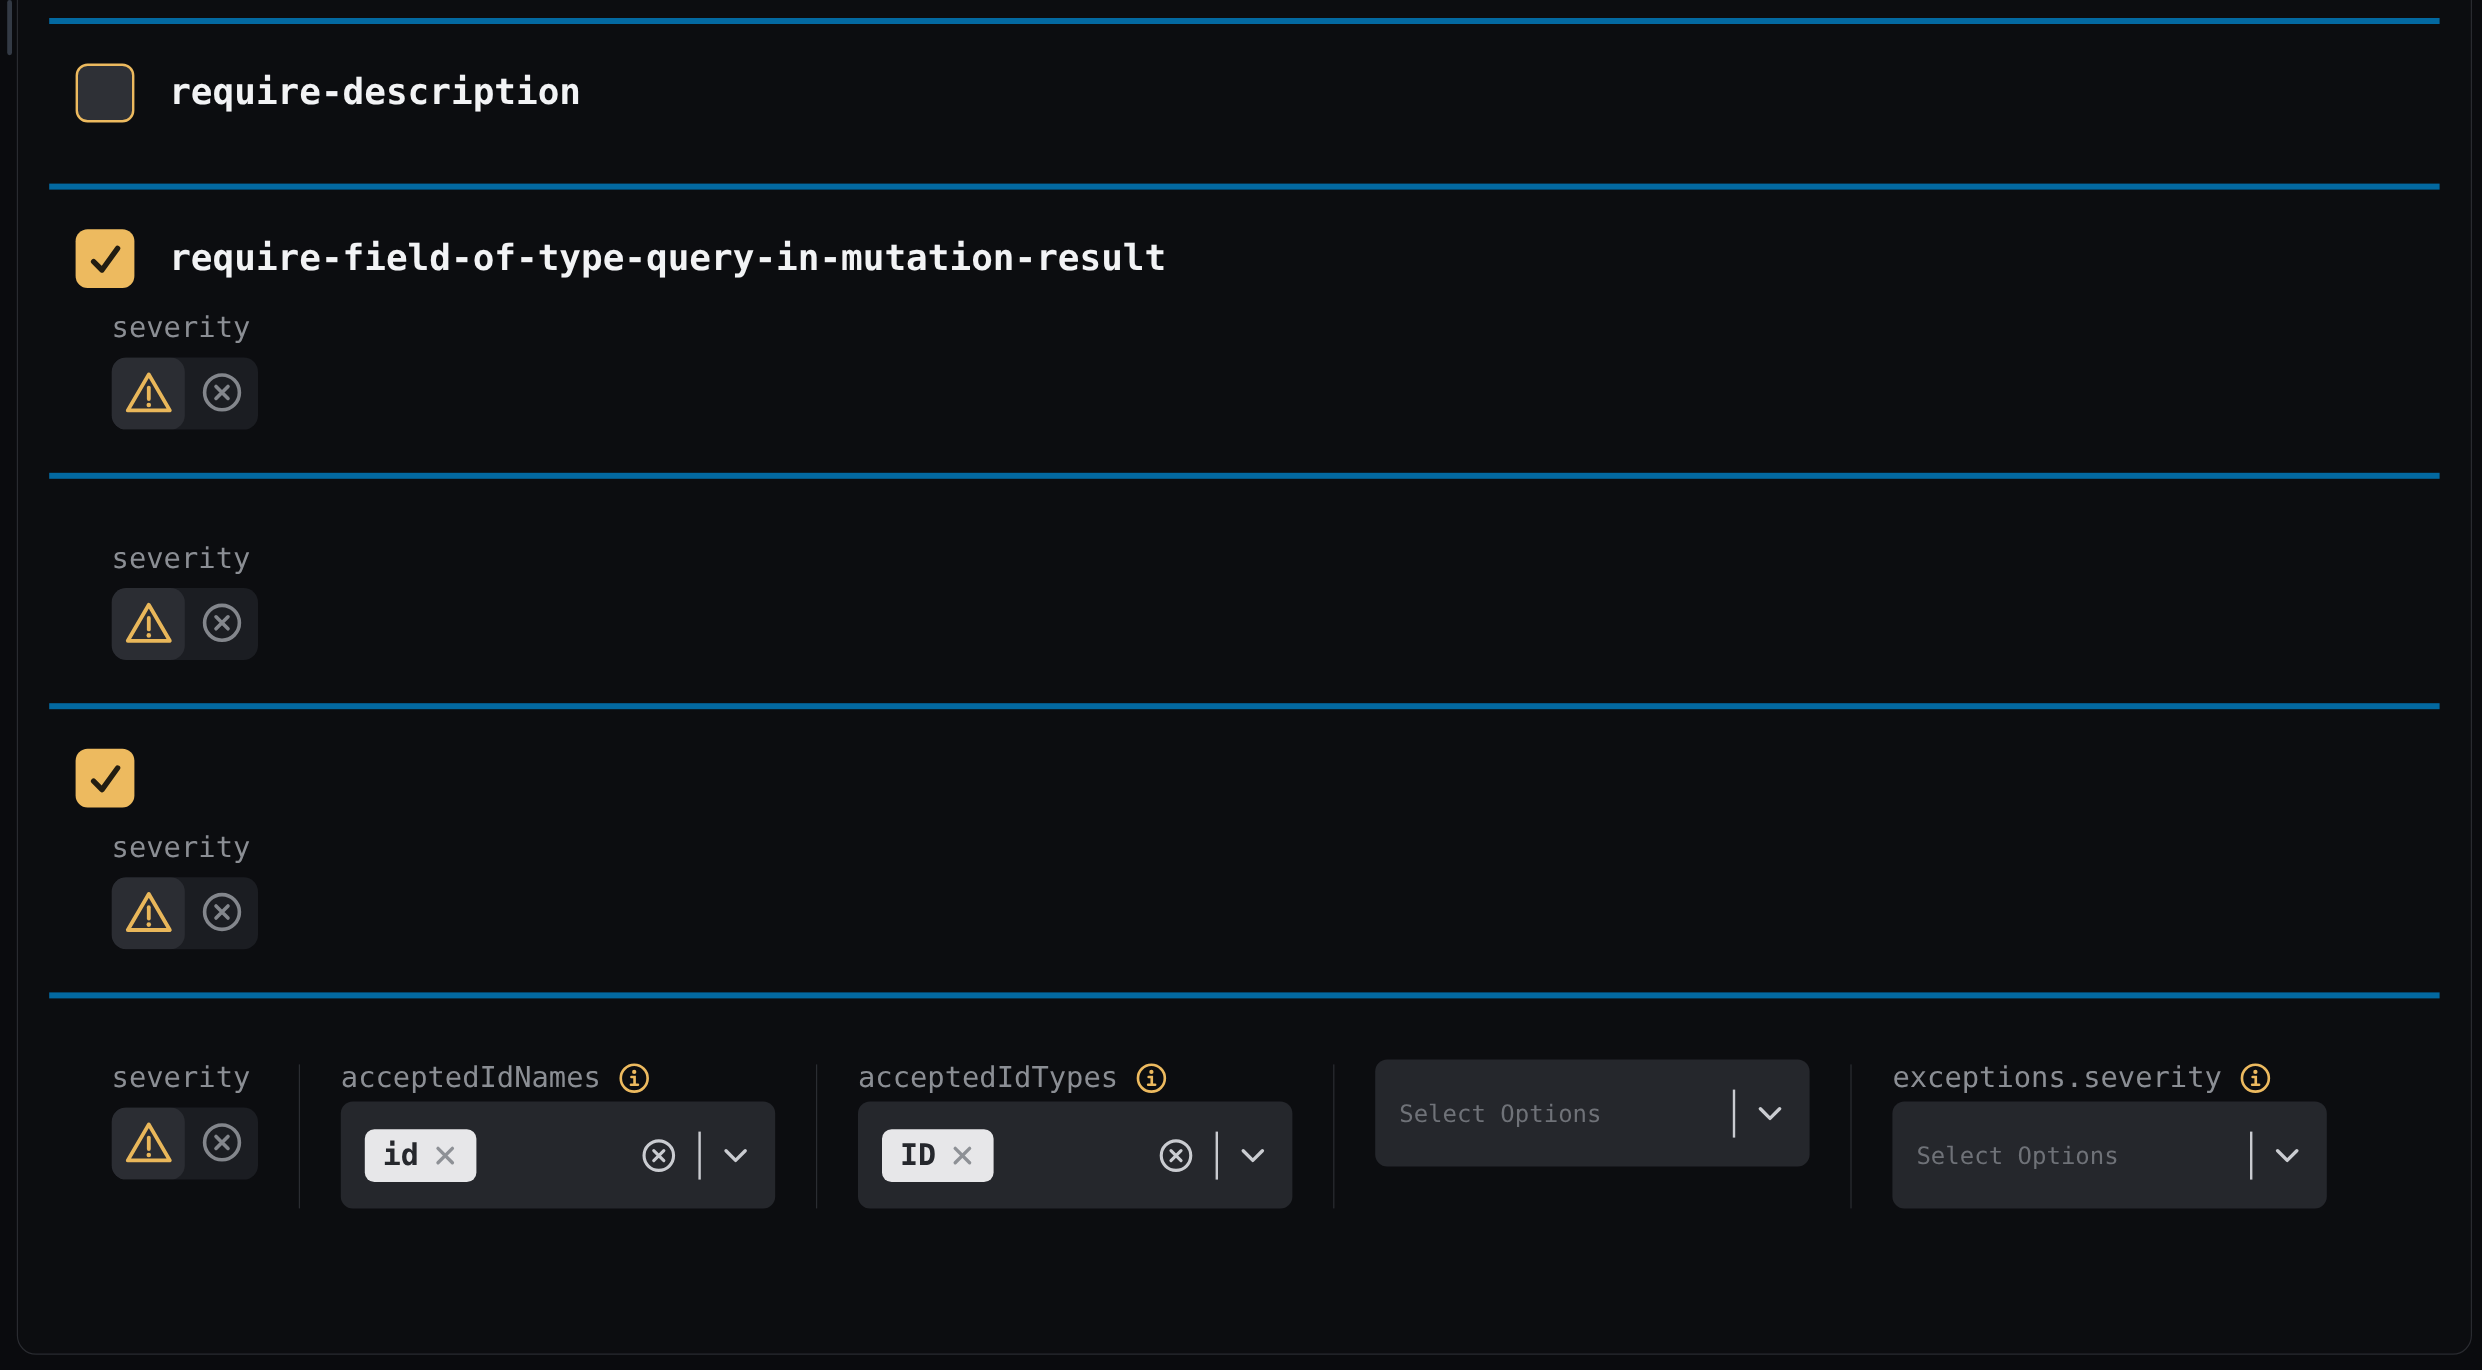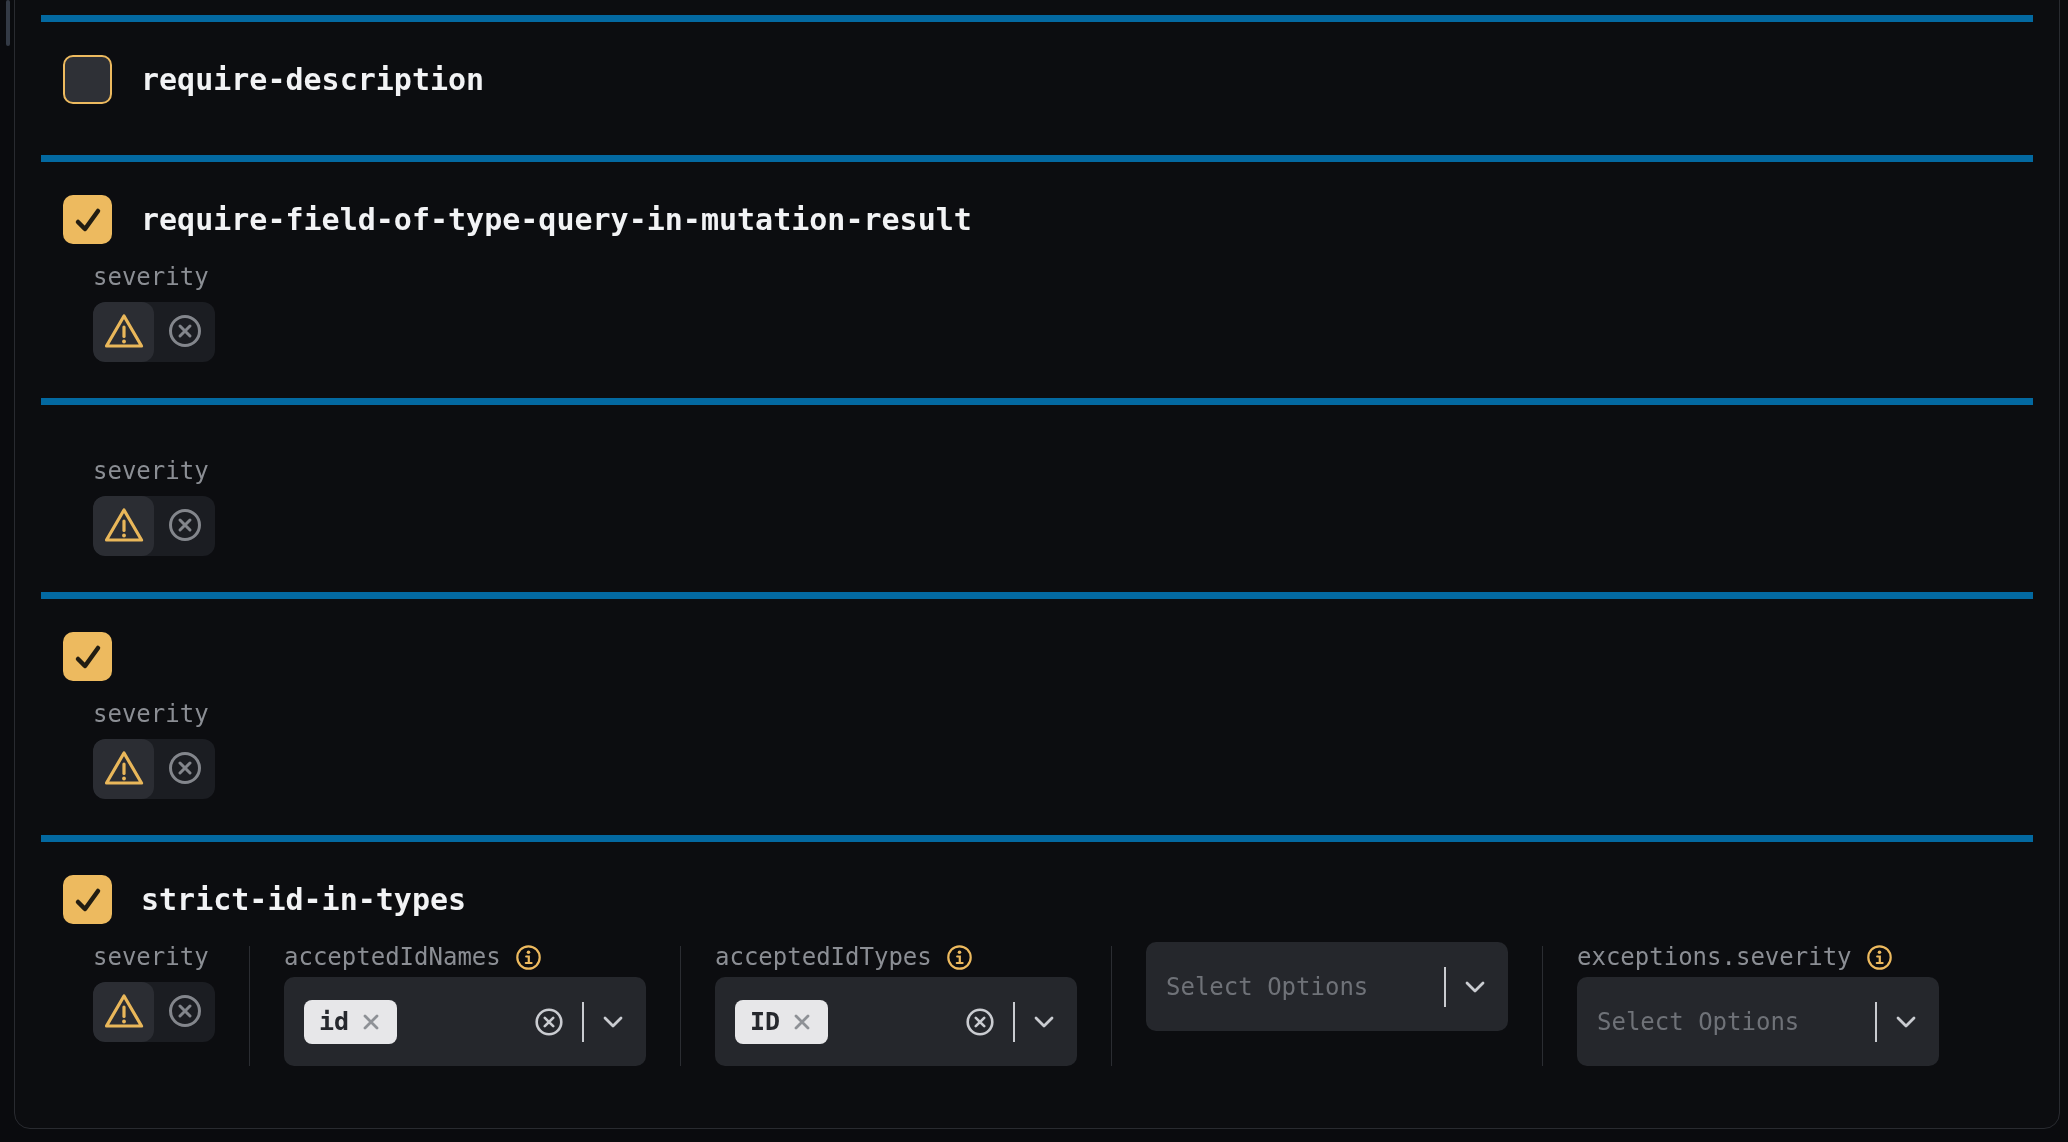--- a/index.html
+++ b/index.html
@@ -16,21 +16,21 @@
   }
   .panel {
     position: absolute; left: 14px; top: -18px;
     width: 2046px; height: 1147px;
     background: #0c0d10;
     border: 1px solid #292b30;
     border-radius: 0 0 16px 16px;
     padding-top: 32px; 
   }
   .rows { margin: 0 26px; }
-  .rule-row { border-top: 7px solid #0369a1; padding: 33px 0 36px 0; }
+  .rule-row { border-top: 5px solid #0369a1; padding: 33px 0 36px 0; }
   .rule-row.simple { padding-bottom: 51px; }
   .rule-row.last { padding-bottom: 73px; }
 
   .rule-head { display: flex; align-items: center; gap: 29px; padding-left: 22px; }
   .checkbox {
     width: 49px; height: 49px; border-radius: 10px; flex: 0 0 auto;
     background: #edba5f; display: flex; align-items: center; justify-content: center;
     cursor: pointer;
   }
   .checkbox.unchecked { background: #2e3036; border: 2.5px solid #edba5f; }
@@ -57,21 +57,21 @@
   .ms-field {
     height: 89px; width: 362px; background: #25272c; border-radius: 10px;
     display: flex; align-items: center; padding: 0 22px 0 20px; cursor: pointer;
   }
   .tag {
     height: 44px; background: #e7e7e9; border-radius: 8px;
     display: flex; align-items: center; gap: 11px; padding: 0 15px;
   }
   .tag-text { font-size: 25px; font-weight: bold; color: #26282d; }
   .tag-x { display: flex; cursor: pointer; }
-  .ms-placeholder { font-size: 24px; color: #6f7278; white-space: nowrap; }
+  .ms-placeholder { font-size: 20px; color: #6f7278; white-space: nowrap; }
   .ms-spacer { flex: 1 1 auto; }
   .ms-clear { display: flex; cursor: pointer; margin-right: 18px; }
   .ms-sep { width: 2px; height: 40px; background: #c9cbd0; flex: 0 0 auto; }
   .ms-chevron { display: flex; cursor: pointer; margin-left: 18px; }
   .info-icon { display: flex; cursor: pointer; }
 </style>
 </head>
 <body>
 
 <div class="scroll-thumb"></div>
@@ -174,28 +174,20 @@
                       <circle cx="18" cy="18" r="14.5" fill="none" stroke="#83868c" stroke-width="3"></circle>
                       <path d="M13 13 L23 23 M23 13 L13 23" stroke="#83868c" stroke-width="3" stroke-linecap="round"></path>
                     </svg></span>
                 </button>
               </div>
             </div>
           </div>
         </div>
       </div>
       <div class="rule-row last">
-        <div class="rule-head">
-          <span class="checkbox">
-            <svg width="34" height="34" viewBox="0 0 34 34">
-              <path d="M7 19 L14 26 L27 8" fill="none" stroke="#221d12" stroke-width="4.5" stroke-linecap="round" stroke-linejoin="round"></path>
-            </svg>
-          </span>
-          <span class="rule-title">strict-id-in-types</span>
-        </div>
         <div class="rule-body">
           <div class="opt-row">
             <div class="opt-col">
               <div class="opt-label-row">
                 <div class="opt-label">severity</div>
               </div>
               <div class="seg-toggle">
                 <button class="seg selected">
                   <span><svg width="42" height="38" viewBox="0 0 42 38">
                       <path d="M21 4 L38.5 34 L3.5 34 Z" fill="none" stroke="#e9b75a" stroke-width="3.2" stroke-linejoin="round"></path>

